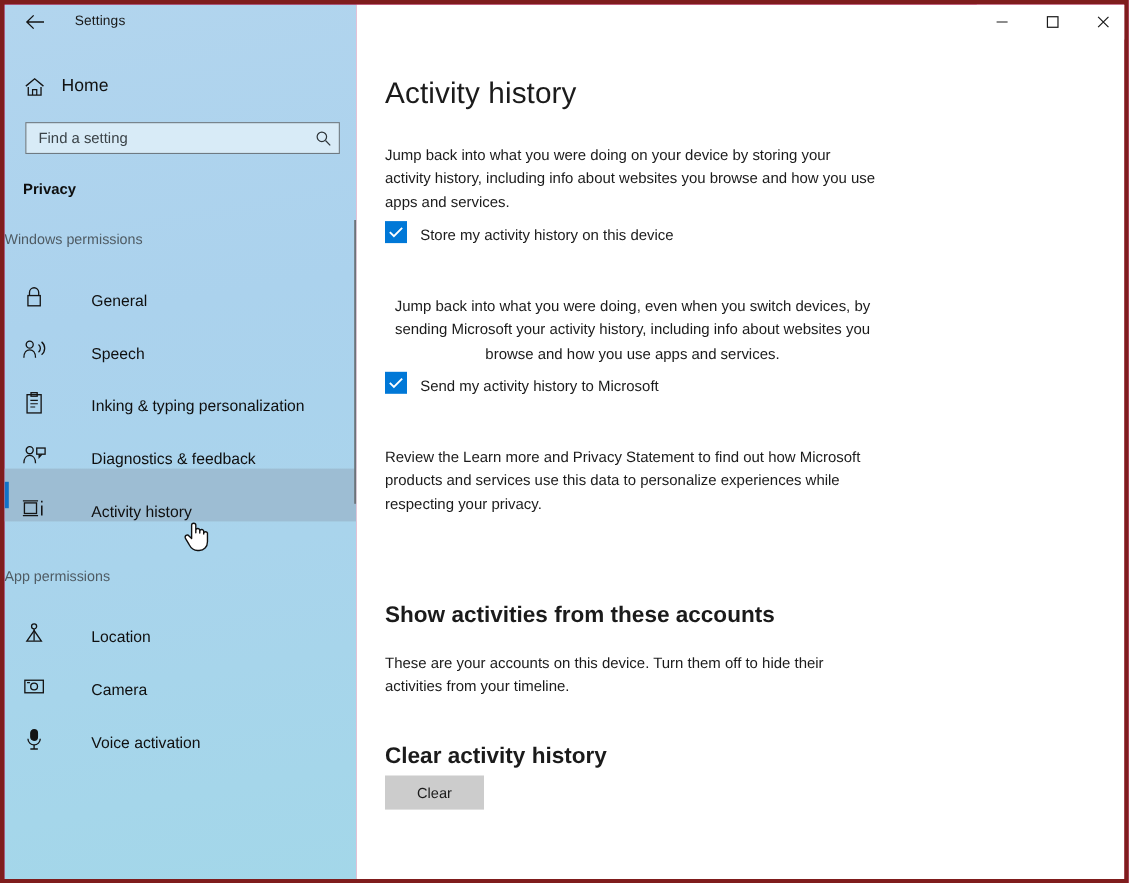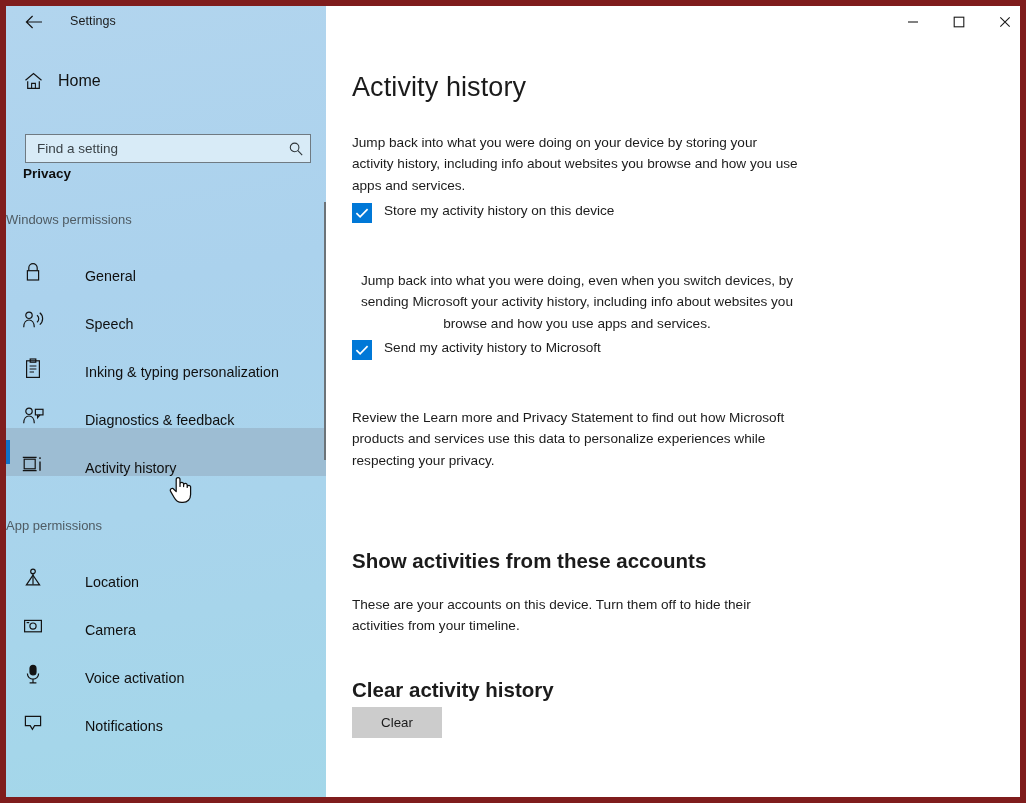--- a/index.html
+++ b/index.html
@@ -15,21 +15,21 @@
     -webkit-font-smoothing: antialiased;
   }
 
   
   #window {
     position: absolute;
     left: 0; top: 0;
     width: 1026px;
     height: 803px;
     box-sizing: border-box;
-    border: 6px solid #7f1d1d;
+    border: 4px solid #7f1d1d;
     background: #be185d;
     overflow: hidden;
   }
 
   
   #sidebar {
     position: absolute;
     left: 0; top: 0;
     width: 320px;
     height: 799px;
@@ -81,21 +81,20 @@
   
   #search-box {
     position: absolute;
     left: 19px; top: 107px;
     width: 286px; height: 29px;
     box-sizing: border-box;
     background: #d8ebf7;
     border: 1px solid #6f7a82;
     display: flex;
     align-items: center;
-    margin-top: 21px;
   }
   #search-input {
     border: 0;
     outline: none;
     background: transparent;
     font-family: "Liberation Sans", sans-serif;
     font-size: 13.5px;
     color: #2a2a2a;
     padding: 0 0 0 11px;
     flex: 1;
@@ -223,21 +222,21 @@
     color: #1b1b1b;
   }
   #para-1 { top: 112px; }
   #para-2 { top: 250px; width: 450px; text-align: center; }
   #para-3 { top: 387px; width: 452px; }
 
   .checkbox-row {
     position: absolute;
     left: 26px;
     display: flex;
-    align-items: flex-start;
+    align-items: flex-end;
     cursor: default;
   }
   #check-row-1 { top: 197px; }
   #check-row-2 { top: 334px; }
   .checkbox {
     width: 20px; height: 20px;
     background: #0078d7;
     display: flex; align-items: center; justify-content: center;
     flex: 0 0 auto;
   }
@@ -418,28 +417,20 @@
         <span class="nav-icon">
           <svg width="16" height="21" viewBox="0 0 16 21">
             <rect x="5" y="1.4" width="6" height="9.6" rx="3" fill="#141414" stroke="#141414" stroke-width="1.2"></rect>
             <path d="M2.4 9.6 A5.6 5.6 0 0 0 13.6 9.6" fill="none" stroke="#141414" stroke-width="1.2"></path>
             <path d="M8 15.2 L8 18.4 M4.6 18.9 L11.4 18.9" fill="none" stroke="#141414" stroke-width="1.2"></path>
           </svg>
         </span>
         <span class="nav-label">Voice activation</span>
       </div>
 
-      <div class="nav-item">
-        <span class="nav-icon">
-          <svg width="20" height="19" viewBox="0 0 20 19">
-            <path d="M2.4 3.4 L17.6 3.4 L17.6 12.6 L11.6 12.6 L9.4 16.4 L7.2 12.6 L2.4 12.6 Z" fill="none" stroke="#141414" stroke-width="1.2"></path>
-          </svg>
-        </span>
-        <span class="nav-label">Notifications</span>
-      </div>
 
     </div>
 
     <div id="sidebar-scrollbar">
       <div id="sidebar-scroll-thumb"></div>
     </div>
 
     <div id="cursor-hand">
       <svg width="28" height="32" viewBox="0 0 28 32">
         <path d="M10.2 19.6 L10.2 7.6 A1.9 1.9 0 0 1 14 7.6 L14 14.4

